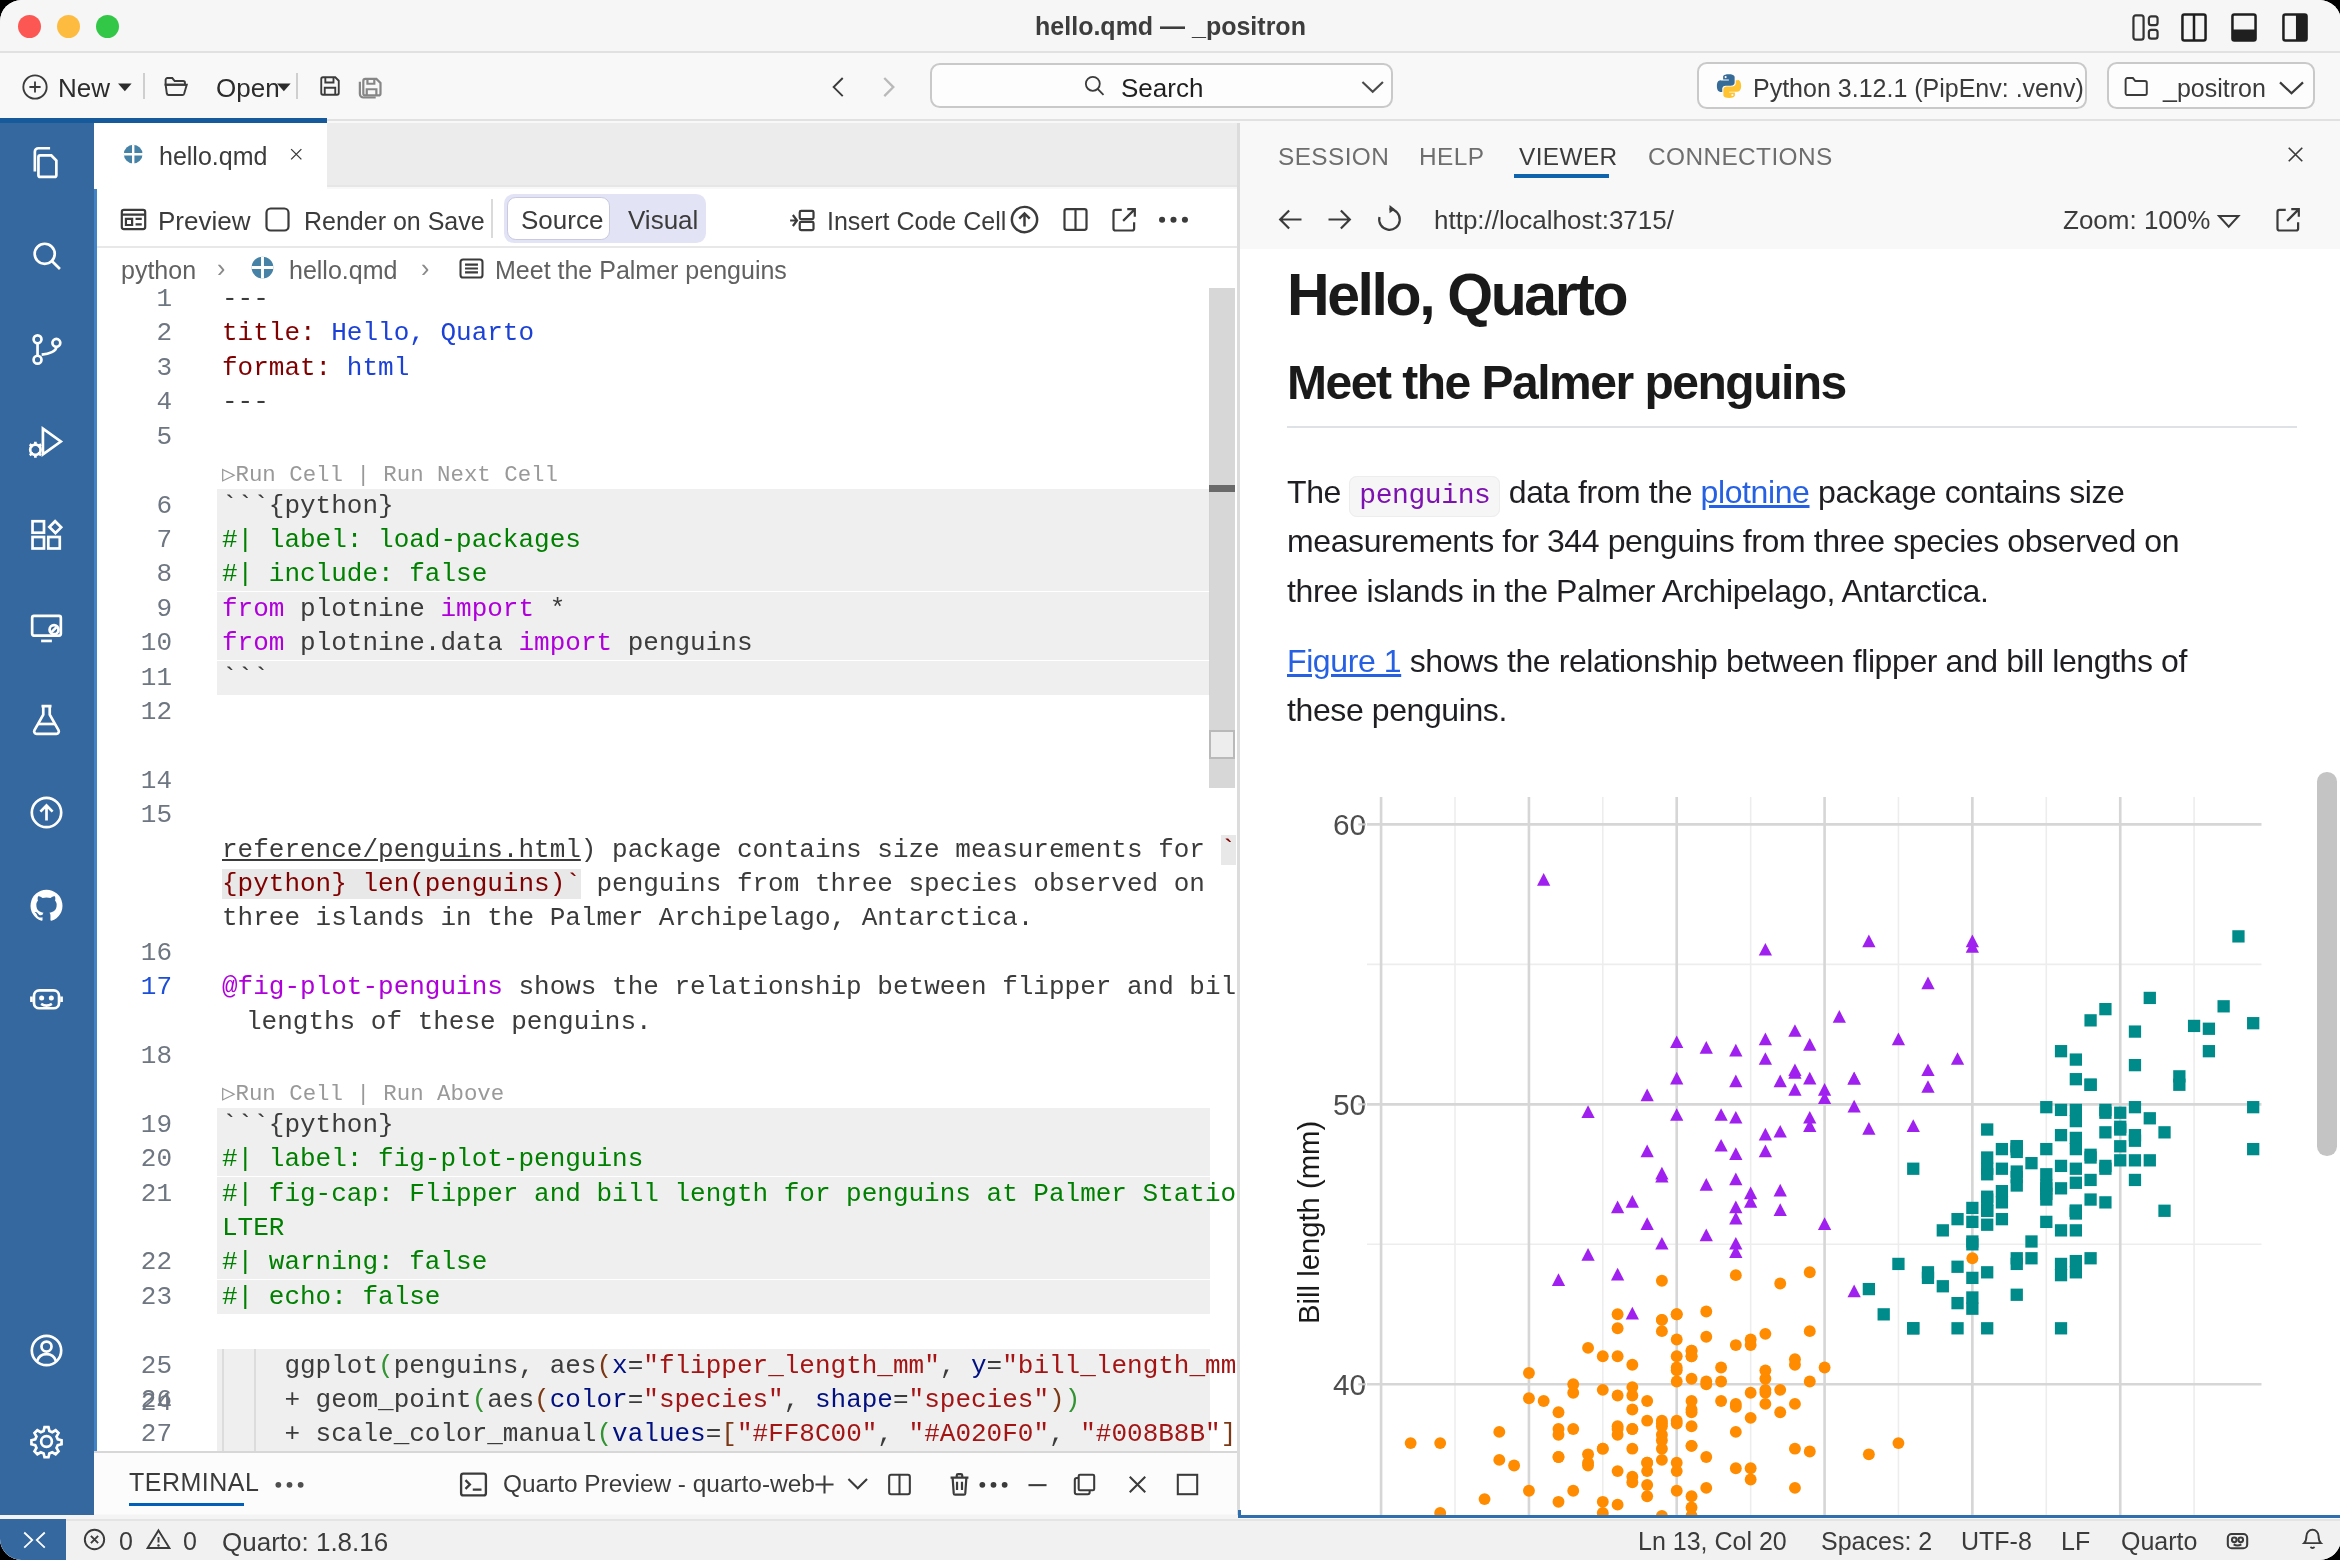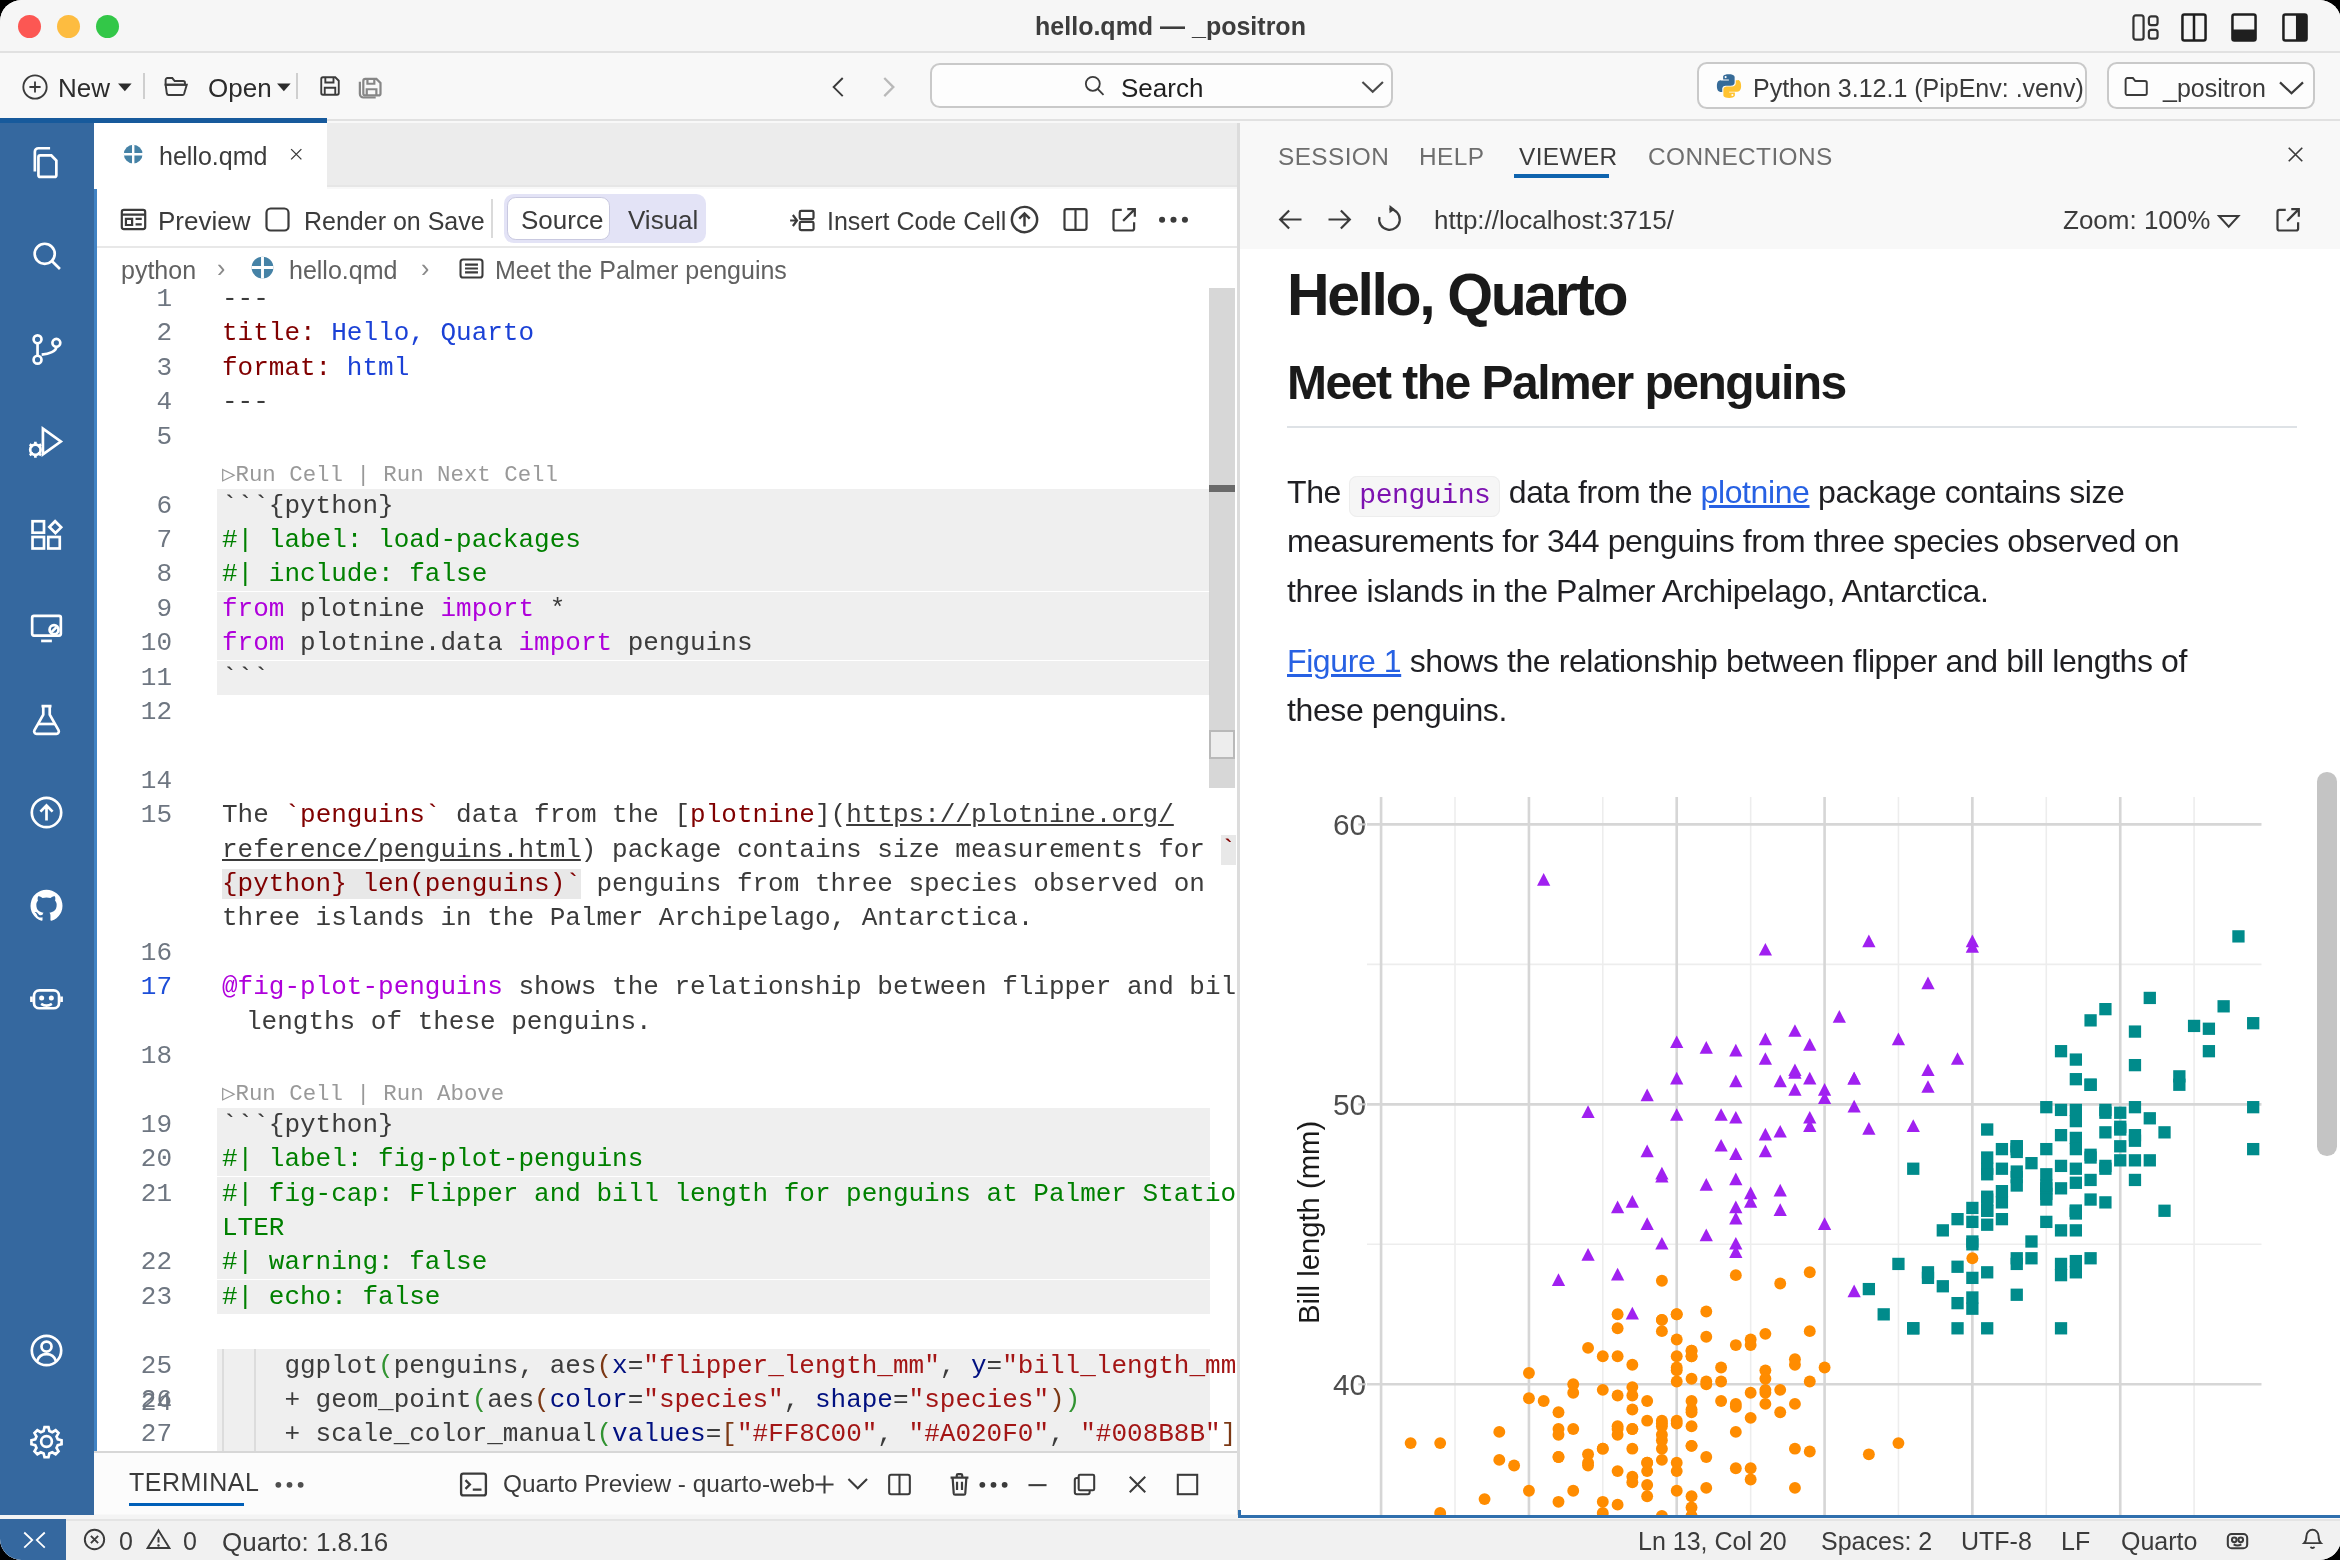--- a/index.html
+++ b/index.html
@@ -49,21 +49,21 @@
     </svg>
 <div class="ui" style="position:absolute;left:58px;top:73px;font-size:26px;color:#2c2c2c;">New</div>
 <svg class="abs" style="left:118px;top:82px;width:13.7px;height:10.7px;" viewBox="0 0 14 11" fill="none">
       <path fill="#2c2c2c" d="M0 1.5l7 8 7-8z"></path>
     </svg>
 <div style="position:absolute;left:143px;top:73px;width:2px;height:26px;background:#cfcfcf;"></div>
 <svg class="abs" style="left:161px;top:72px;width:31px;height:29px;" viewBox="0 0 24 24" fill="none">
       <path stroke="#3b3b3b" stroke-width="1.6" fill="none" d="M3 6.5a1.5 1.5 0 0 1 1.5-1.5h4l2 2.5h7a1.5 1.5 0 0 1 1.5 1.5v1.5H3z"></path>
       <path stroke="#3b3b3b" stroke-width="1.6" fill="none" d="M3 10.5h17.5l-2.2 7.5a1.5 1.5 0 0 1-1.4 1H5.5a1.5 1.5 0 0 1-1.5-1.2z"></path>
     </svg>
-<div class="ui" style="position:absolute;left:208px;top:73px;font-size:26px;color:#2c2c2c;">Open</div>
+<div class="ui" style="position:absolute;left:216px;top:73px;font-size:26px;color:#2c2c2c;">Open</div>
 <svg class="abs" style="left:277px;top:82px;width:13.7px;height:10.7px;" viewBox="0 0 14 11" fill="none">
       <path fill="#2c2c2c" d="M0 1.5l7 8 7-8z"></path>
     </svg>
 <div style="position:absolute;left:296px;top:73px;width:2px;height:26px;background:#cfcfcf;"></div>
 <svg class="abs" style="left:316px;top:72px;width:28px;height:28px;" viewBox="0 0 24 24" fill="none">
       <path stroke="#3b3b3b" stroke-width="1.6" fill="none" d="M4.5 6a1.5 1.5 0 0 1 1.5-1.5h10.5l3 3V18a1.5 1.5 0 0 1-1.5 1.5H6A1.5 1.5 0 0 1 4.5 18z"></path>
       <path stroke="#3b3b3b" stroke-width="1.6" fill="none" d="M8 4.5v4.5h7V4.5M7.5 19.5v-6h9v6"></path>
     </svg>
 <svg class="abs" style="left:353px;top:70px;width:33px;height:33px;" viewBox="0 0 24 24" fill="none">
       <path stroke="#868686" stroke-width="1.6" fill="none" d="M7.5 8a1.5 1.5 0 0 1 1.5-1.5h8l3 3V17a1.5 1.5 0 0 1-1.5 1.5H9A1.5 1.5 0 0 1 7.5 17z"></path>
@@ -274,21 +274,20 @@
 <div class="crow" style="top:695px;">
 <div class="gut" style="color:#6e7681">12</div>
 <div class="cod"></div>
 </div>
 <div class="crow" style="top:764px;">
 <div class="gut" style="color:#6e7681">14</div>
 <div class="cod"></div>
 </div>
 <div class="crow" style="top:798px;">
 <div class="gut" style="color:#6e7681">15</div>
-<div class="cod"><span>The </span><span class="k">`penguins`</span><span> data from the [</span><span class="k">plotnine</span><span>](</span><span class="u">https://plotnine.org/</span></div>
 </div>
 <div class="crow" style="top:833px;">
 <div class="cod"><span class="u">reference/penguins.html</span><span>) package contains size measurements for </span><span class="k icd">`</span></div>
 </div>
 <div class="crow" style="top:867px;">
 <div class="cod"><span class="k icd">{python} len(penguins)`</span><span> penguins from three species observed on</span></div>
 </div>
 <div class="crow" style="top:901px;">
 <div class="cod"><span>three islands in the Palmer Archipelago, Antarctica.</span></div>
 </div>

